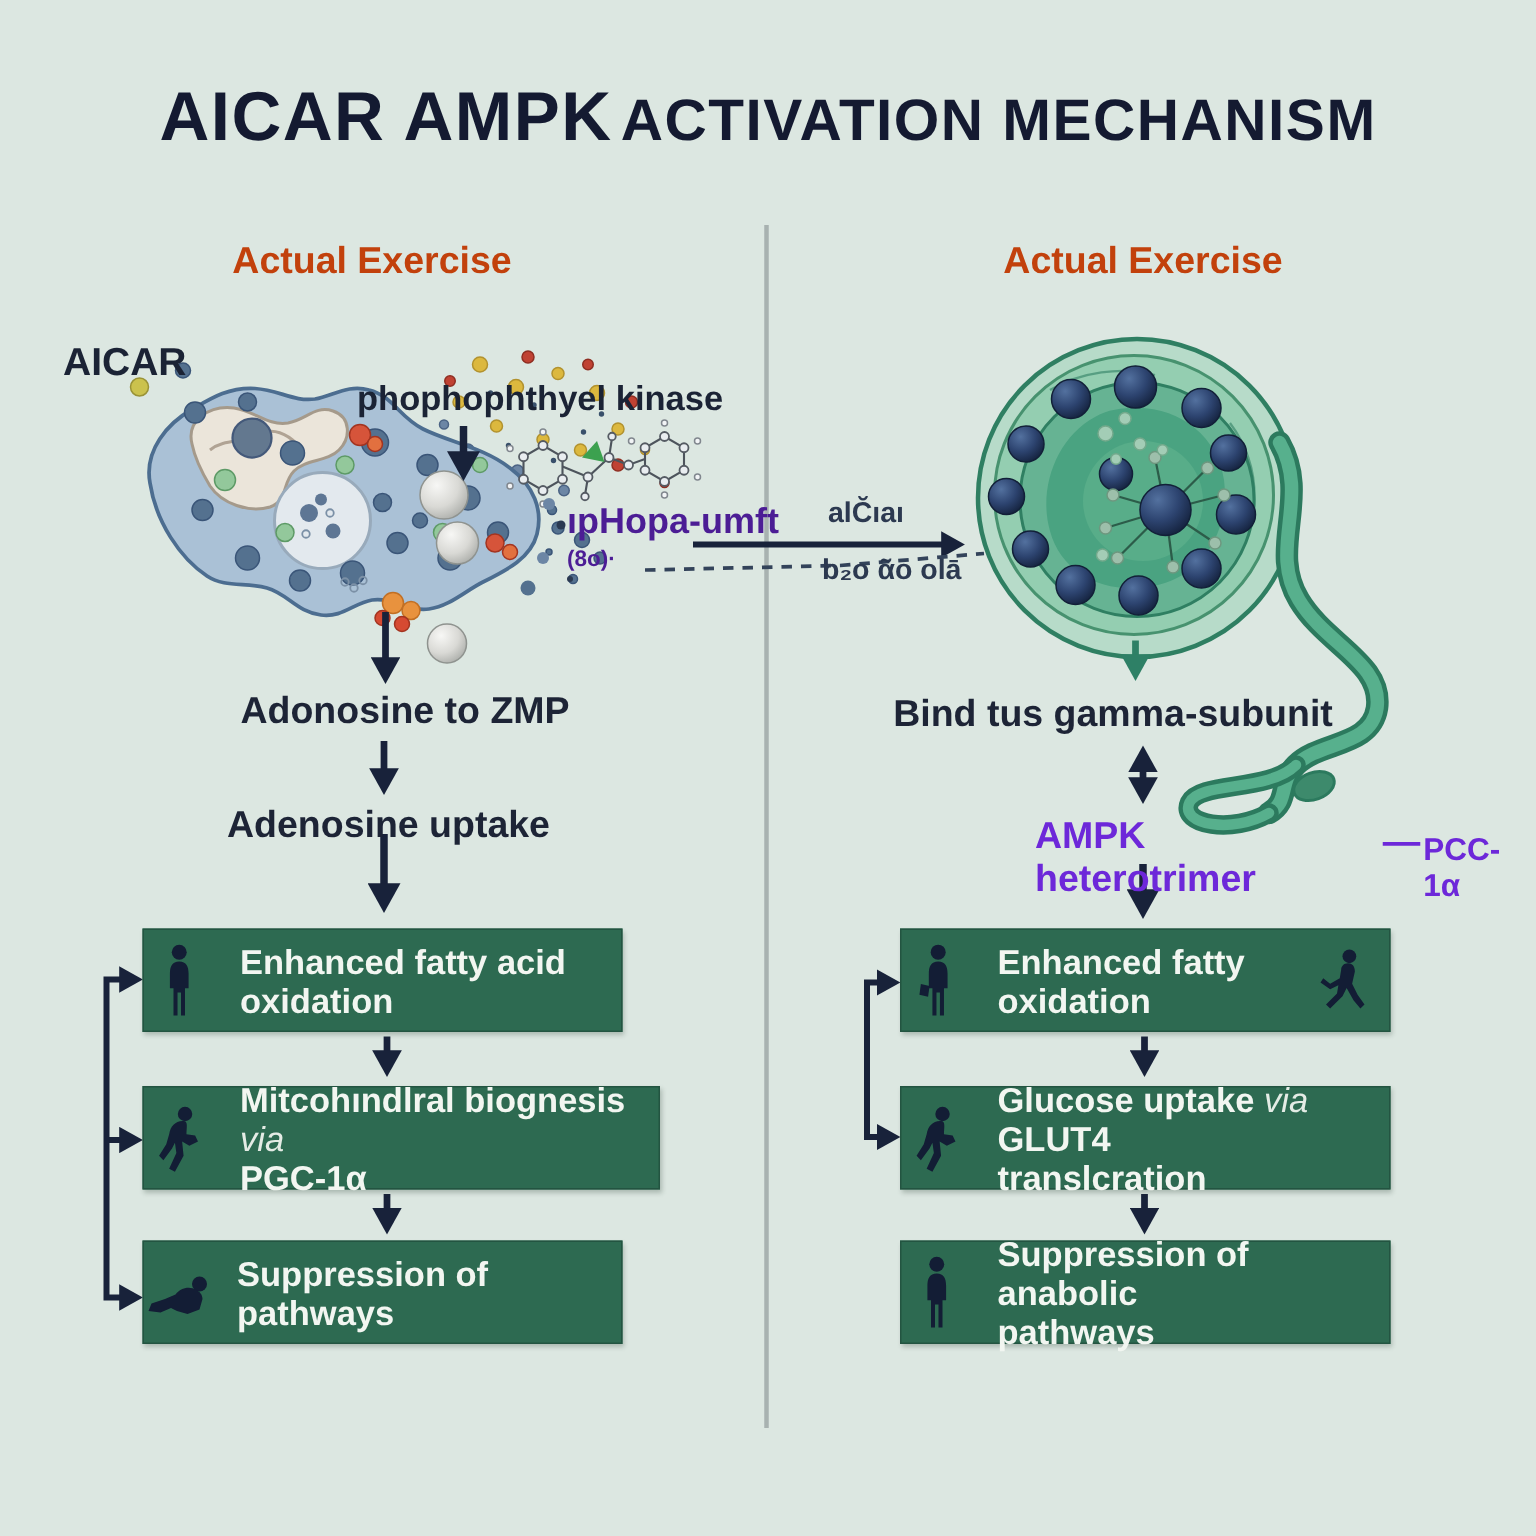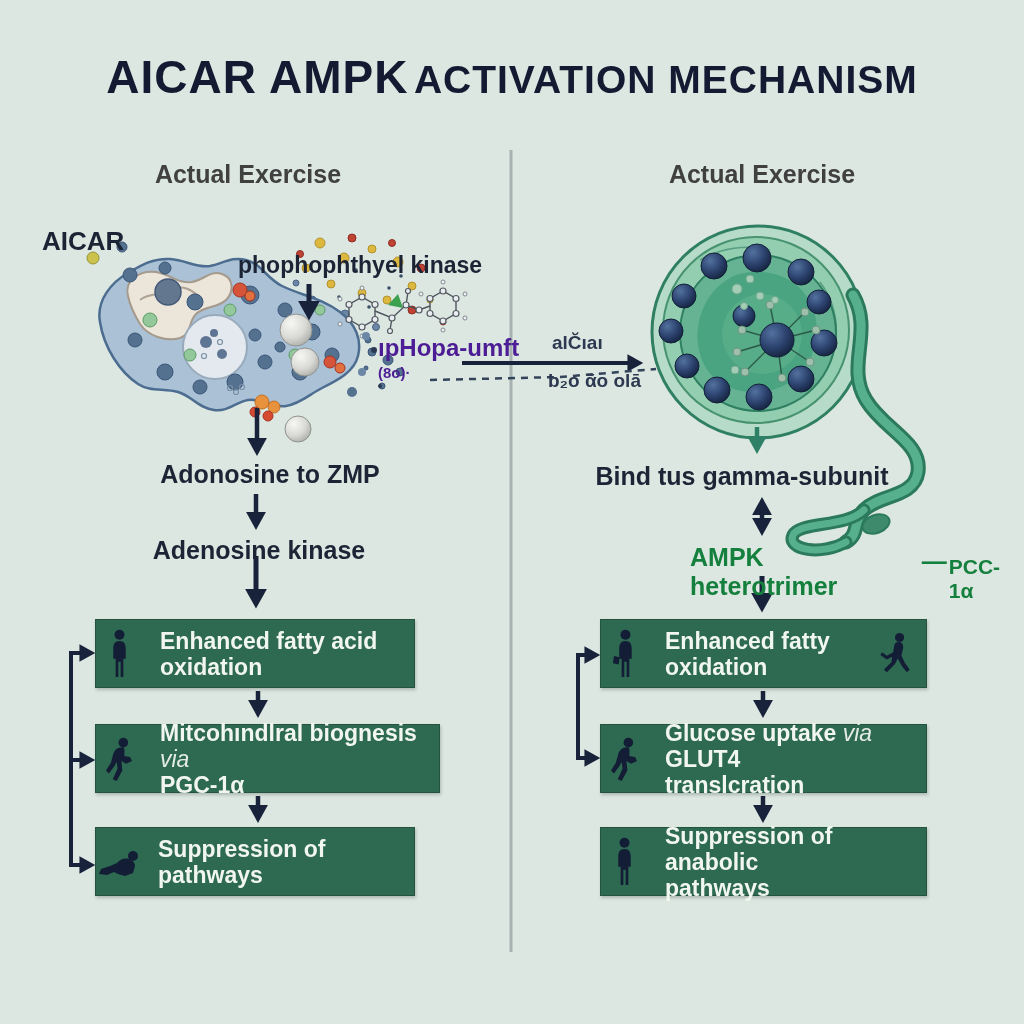--- a/index.html
+++ b/index.html
@@ -5,35 +5,35 @@
   html,body{margin:0;padding:0;}
   body{width:1024px;height:1024px;overflow:hidden;background:#dce7e1;
        font-family:"Liberation Sans","DejaVu Sans",sans-serif;}
   #stage{position:relative;width:1024px;height:1024px;background:#dce7e1;}
   .abs{position:absolute;}
   #artwork{position:absolute;left:0;top:0;z-index:1;pointer-events:none;}
   .txt-layer{z-index:2;}
   .title{left:0;top:50px;width:1024px;text-align:center;color:#141a31;font-weight:700;letter-spacing:1px;}
   .title .t1{font-size:46px;}
   .title .t2{font-size:39px;}
-  .hdr{width:300px;text-align:center;font-size:25px;font-weight:700;color:#404040;}
+  .hdr{width:300px;text-align:center;font-size:25px;font-weight:700;color:#c2410c;}
   .lbl{font-size:23px;font-weight:600;color:#1b2335;}
   .step{width:300px;text-align:center;font-size:25px;font-weight:600;color:#1d2436;}
   .scribble{font-size:19px;font-weight:600;color:#2c3950;}
   .midlbl{font-size:24px;font-weight:700;color:#4c1d95;}
   .gbox{position:absolute;height:69px;background:#2d6a51;border:1px solid #235441;
         color:#f2f6f1;display:flex;align-items:center;z-index:2;box-sizing:border-box;
         box-shadow:1px 2px 3px rgba(30,50,40,.25);gap:14px;}
   .gbox .ic{flex:0 0 46px;display:flex;justify-content:center;align-items:center;}
   .gbox .ic svg{fill:#131d35;}
   .gbox .bt{font-size:23px;font-weight:700;line-height:1.13;}
   .gbox .via{font-style:italic;font-weight:400;opacity:.93;}
   .gbox .ic-r{margin-left:auto;margin-right:14px;display:flex;align-items:center;}
   .gbox .ic-r svg{fill:#131d35;}
-  .hetero{display:flex;align-items:flex-start;font-weight:600;color:#15803d;}
+  .hetero{display:flex;align-items:flex-start;font-weight:600;color:#6d28d9;}
   .hetero .m1{font-size:25px;}
   .hetero .dash{font-size:25px;margin:4px 2px 0 6px;}
   .hetero .m2{font-size:21px;margin-top:12px;}
 </style>
 </head>
 <body>
 
 <div id="stage">
 
   <svg id="artwork" width="1024" height="1024" viewBox="0 0 1024 1024">
@@ -336,21 +336,21 @@
 
   <div class="abs txt-layer lbl" style="left:42px;top:226px;font-size:26px;">AICAR</div>
   <div class="abs txt-layer lbl" style="left:238px;top:252px;">phophophthyel kinase</div>
 
   <div class="abs txt-layer midlbl" style="left:378px;top:334px;">ıpHopa-umft</div>
   <div class="abs txt-layer midlbl" style="left:378px;top:364px;font-size:15px;font-weight:600;">(8o)·</div>
   <div class="abs txt-layer scribble" style="left:552px;top:332px;">alC̆ıaı</div>
   <div class="abs txt-layer scribble" style="left:548px;top:370px;">b₂o ᾶo olā</div>
 
   <div class="abs txt-layer step" style="left:120px;top:460px;">Adonosine to ZMP</div>
-  <div class="abs txt-layer step" style="left:109px;top:536px;">Adenosine kinase</div>
+  <div class="abs txt-layer step" style="left:109px;top:536px;">Adenosine uptake</div>
 
   <div class="abs txt-layer step" style="left:592px;top:462px;">Bind tus gamma-subunit</div>
   <div class="abs txt-layer hetero" style="left:690px;top:543px;">
     <span class="m1">AMPK heterotrimer</span>
     <span class="dash">—</span>
     <span class="m2">PCC-1α</span>
   </div>
 
   <div class="gbox" style="left:95px;top:619px;width:320px;">
     <span class="ic">

